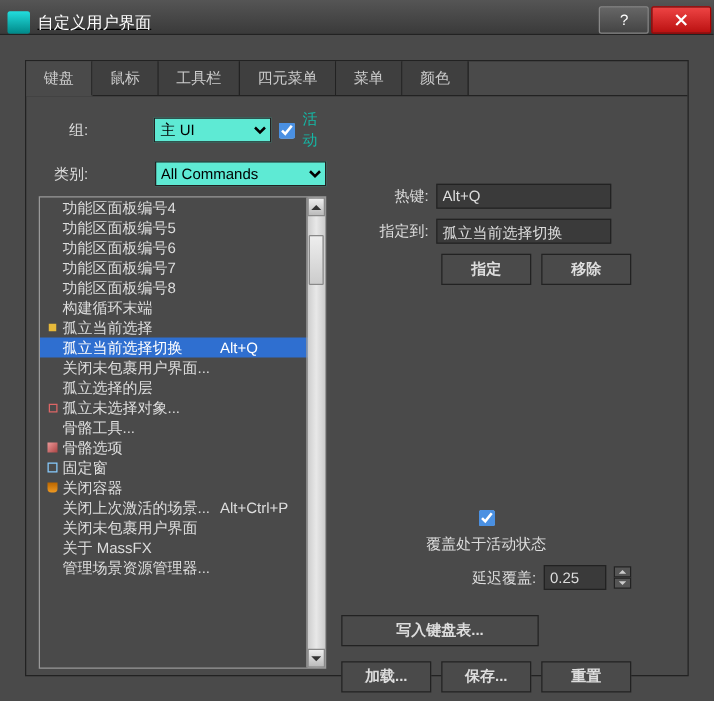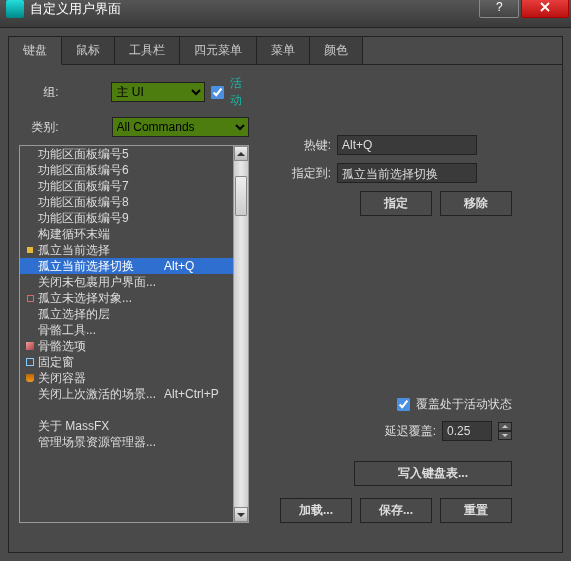--- a/index.html
+++ b/index.html
@@ -1,36 +1,36 @@
 <!DOCTYPE html>
 <html><head>
 <meta charset="utf-8">
 <style>
   * { box-sizing: border-box; margin: 0; padding: 0; font-family: "Microsoft YaHei", "SimSun", sans-serif; font-size: 12px; }
   body { background: #4a4a4a; width: 571px; height: 561px; overflow: hidden; }
-  .titlebar { height: 28px; background: linear-gradient(#555, #3a3a3a); display: flex; align-items: flex-start; border-bottom: 1px solid #222; }
+  .titlebar { height: 28px; background: linear-gradient(#555, #3a3a3a); display: flex; align-items: flex-end; border-bottom: 1px solid #222; text-decoration: underline; }
   .app-icon { width: 18px; height: 18px; margin: 0 6px; background: linear-gradient(#2dd, #088); border-radius: 2px; }
   .title-text { color: #fff; flex: 1; font-size: 13px; }
   .win-btn { width: 40px; height: 22px; display: flex; align-items: center; justify-content: center; margin-right: 2px; margin-top:-4px; }
   .help-btn { background: linear-gradient(#666,#444); border: 1px solid #888; border-radius: 2px; color: #fff; }
   .close-btn { background: linear-gradient(#e44,#b11); border: 1px solid #a00; border-radius: 2px; color: #fff; width: 48px;}
   .close-btn svg, .help-btn svg { width: 12px; height: 12px; }
-  .window-body { background: #4a4a4a; padding: 8px; height: calc(100% - 28px); }
+  .window-body { background: #4a4a4a; padding: 20px; height: calc(100% - 28px); }
   .inner-frame { border: 1px solid #222; background: #4a4a4a; height: 100%; position: relative; }
   .tabs { display: flex; border-bottom: 1px solid #222; }
   .tab { padding: 5px 14px; color: #ccc; border-right: 1px solid #222; background: #3f3f3f; cursor: pointer; }
   .tab.active { background: #4a4a4a; border-bottom: 1px solid #4a4a4a; margin-bottom: -1px; }
   .content { padding: 10px 10px; display: flex; gap: 12px; }
   .left-col { width: 230px; }
   .right-col { flex: 1; padding-top: 60px; }
   .row { display: flex; align-items: center; margin-bottom: 8px; gap: 6px; }
   .lbl { color: #ddd; text-align: right; }
   .lbl.w1 { width: 50px; }
   .lbl.w2 { width: 70px; }
-  select.dd { background: #4d7c0f; border: 1px solid #222; height: 20px; font-size: 12px; margin-left: 47px; }
+  select.dd { background: #5eead4; border: 1px solid #222; height: 20px; font-size: 12px; margin-left: 47px; }
   .dd.group { width: 118px; }
   .dd.category { width: 173px; }
   .chk { width: 13px; height: 13px; accent-color: #4a90e2; }
   .listbox { border: 1px solid #999; background: #4a4a4a; height: 378px; position: relative; }
   .list-header { display: flex; background: linear-gradient(#ddd,#bbb); border-bottom: 1px solid #888; }
   .list-header .col { padding: 3px 8px; border-right: 1px solid #888; color: #222; }
   .col1 { width: 135px; }
   .col2 { flex: 1; }
   .list-body { height: calc(100% - 20px); overflow-y: hidden; position: relative; }
   .list-row { display: flex; align-items: center; height: 16px; padding-left: 4px; color: #ddd; cursor: pointer; }
@@ -108,41 +108,41 @@
           <span class="lbl w1">类别:</span>
           <select class="dd category">
             <option>All Commands</option>
           </select>
         </div>
 
         <div class="listbox">
           <div class="list-body" id="listBody">
               <div class="list-row">
                 <span class="icon"></span>
+                <span class="c1">功能区面板编号4</span>
+                <span class="c2"></span>
+              </div>
+              <div class="list-row">
+                <span class="icon"></span>
                 <span class="c1">功能区面板编号5</span>
                 <span class="c2"></span>
               </div>
               <div class="list-row">
                 <span class="icon"></span>
                 <span class="c1">功能区面板编号6</span>
                 <span class="c2"></span>
               </div>
               <div class="list-row">
                 <span class="icon"></span>
                 <span class="c1">功能区面板编号7</span>
                 <span class="c2"></span>
               </div>
               <div class="list-row">
                 <span class="icon"></span>
                 <span class="c1">功能区面板编号8</span>
-                <span class="c2"></span>
-              </div>
-              <div class="list-row">
-                <span class="icon"></span>
-                <span class="c1">功能区面板编号9</span>
                 <span class="c2"></span>
               </div>
               <div class="list-row">
                 <span class="icon"></span>
                 <span class="c1">构建循环末端</span>
                 <span class="c2"></span>
               </div>
               <div class="list-row">
                 <span class="icon">
                   <div class="icon-dot"></div>
@@ -154,29 +154,29 @@
                 <span class="icon"></span>
                 <span class="c1">孤立当前选择切换</span>
                 <span class="c2">Alt+Q</span>
               </div>
               <div class="list-row">
                 <span class="icon"></span>
                 <span class="c1">关闭未包裹用户界面...</span>
                 <span class="c2"></span>
               </div>
               <div class="list-row">
+                <span class="icon"></span>
+                <span class="c1">孤立选择的层</span>
+                <span class="c2"></span>
+              </div>
+              <div class="list-row">
                 <span class="icon">
                   <div class="icon-sq"></div>
                 </span>
                 <span class="c1">孤立未选择对象...</span>
-                <span class="c2"></span>
-              </div>
-              <div class="list-row">
-                <span class="icon"></span>
-                <span class="c1">孤立选择的层</span>
                 <span class="c2"></span>
               </div>
               <div class="list-row">
                 <span class="icon"></span>
                 <span class="c1">骨骼工具...</span>
                 <span class="c2"></span>
               </div>
               <div class="list-row">
                 <span class="icon">
                   <div class="icon-cube"></div>
@@ -198,20 +198,21 @@
                 <span class="c1">关闭容器</span>
                 <span class="c2"></span>
               </div>
               <div class="list-row">
                 <span class="icon"></span>
                 <span class="c1">关闭上次激活的场景...</span>
                 <span class="c2">Alt+Ctrl+P</span>
               </div>
               <div class="list-row">
                 <span class="icon"></span>
+                <span class="c1">关闭未包裹用户界面</span>
                 <span class="c2"></span>
               </div>
               <div class="list-row">
                 <span class="icon"></span>
                 <span class="c1">关于 MassFX</span>
                 <span class="c2"></span>
               </div>
               <div class="list-row">
                 <span class="icon"></span>
                 <span class="c1">管理场景资源管理器...</span>
@@ -238,38 +239,38 @@
         <div class="row">
           <span class="lbl w2">指定到:</span>
           <div class="textfield" style="width:140px">孤立当前选择切换</div>
         </div>
         <div class="btn-row" style="justify-content:flex-end; padding-right:40px;">
           <div class="btn">指定</div>
           <div class="btn">移除</div>
         </div>
 
         <div class="section2">
-          <div class="row" style="justify-content:flex-end; padding-right:40px;">
+          <div class="row" style="justify-content:flex-end; padding-right:40px;flex-direction:column;">
             <input type="checkbox" class="chk" id="overrideChk" checked="" style="">
             <span style="color:#ddd">覆盖处于活动状态</span>
           </div>
           <div class="row" style="justify-content:flex-end; padding-right:40px;">
             <span style="color:#ddd">延迟覆盖:</span>
             <input class="textfield" style="width: 50px;" value="0.25">
             <div class="spinner">
               <div class="spin-btn">
                   <div class="tri-sm-up"></div>
                 </div>
               <div class="spin-btn">
                   <div class="tri-sm-down"></div>
                 </div>
             </div>
           </div>
 
-          <div class="btn-row" style="justify-content:flex-end; padding-right:40px; margin-top:20px;">
+          <div class="btn-row" style="justify-content:flex-start; padding-right:40px; margin-top:20px;">
             <div class="btn write-btn">写入键盘表...</div>
           </div>
           <div class="bottom-row" style="padding-right:40px;">
             <div class="btn">加载...</div>
             <div class="btn">保存...</div>
             <div class="btn">重置</div>
           </div>
         </div>
       </div>
     </div>

